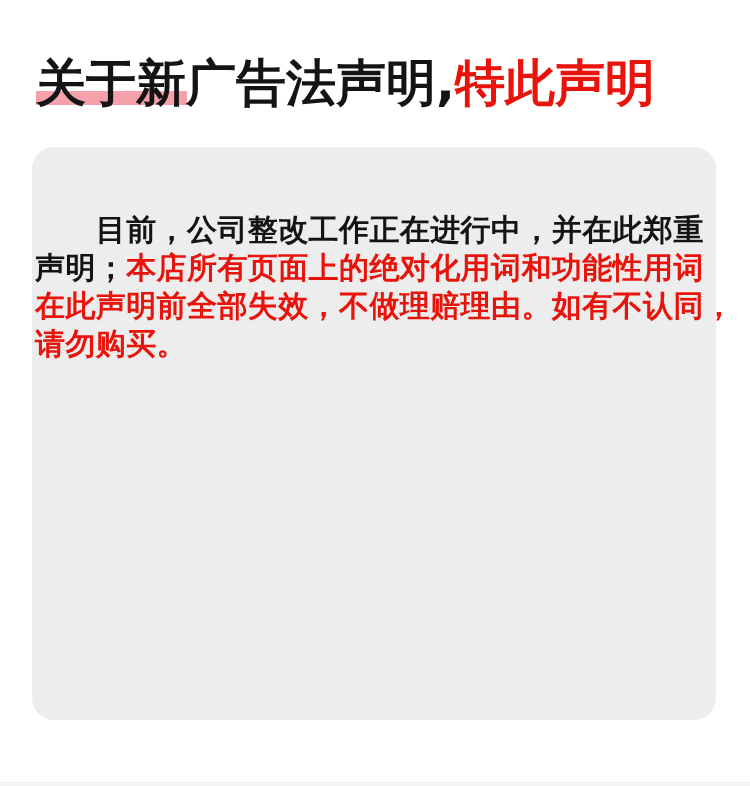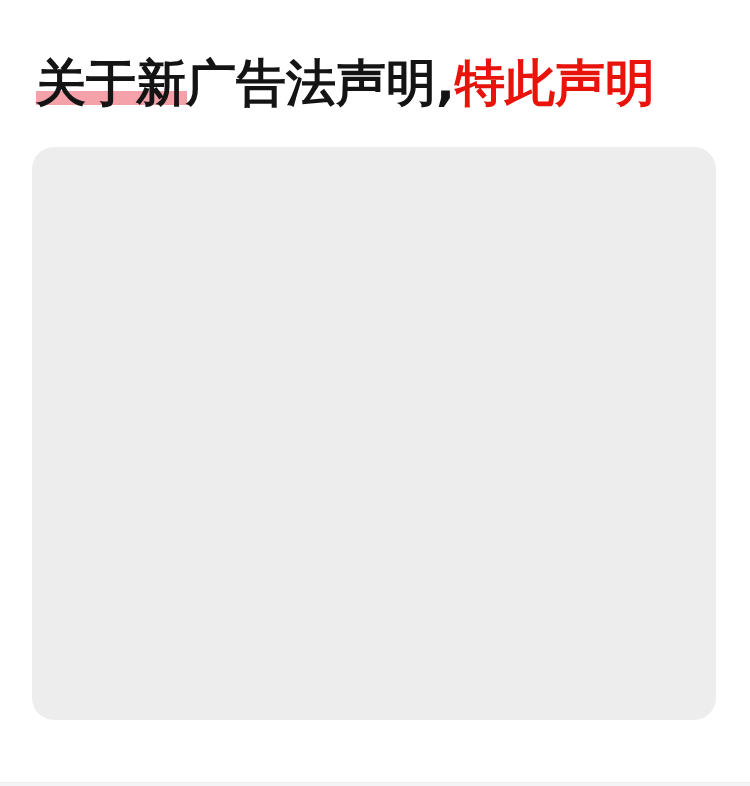--- a/index.html
+++ b/index.html
@@ -74,16 +74,19 @@
     box-sizing: border-box;
   }
 </style>
 </head>
 <body>
 
 <div class="title-highlight"></div>
 <h1 class="page-title"><span>关于新广告法声明,</span><span class="title-red">特此声明</span></h1>
 
 <div class="statement-panel">
-    <div class="statement-text"></div>
+    <div class="statement-text"><p><span>　　目前，公司整改工作正在进行中，并在此郑重
+声明；</span><span class="red-run">本店所有页面上的绝对化用词和功能性用词
+在此声明前全部失效，不做理赔理由。如有不认同，
+请勿购买。</span></p></div>
   </div>
 
 <div class="bottom-strip"></div>
 
 </body></html>

